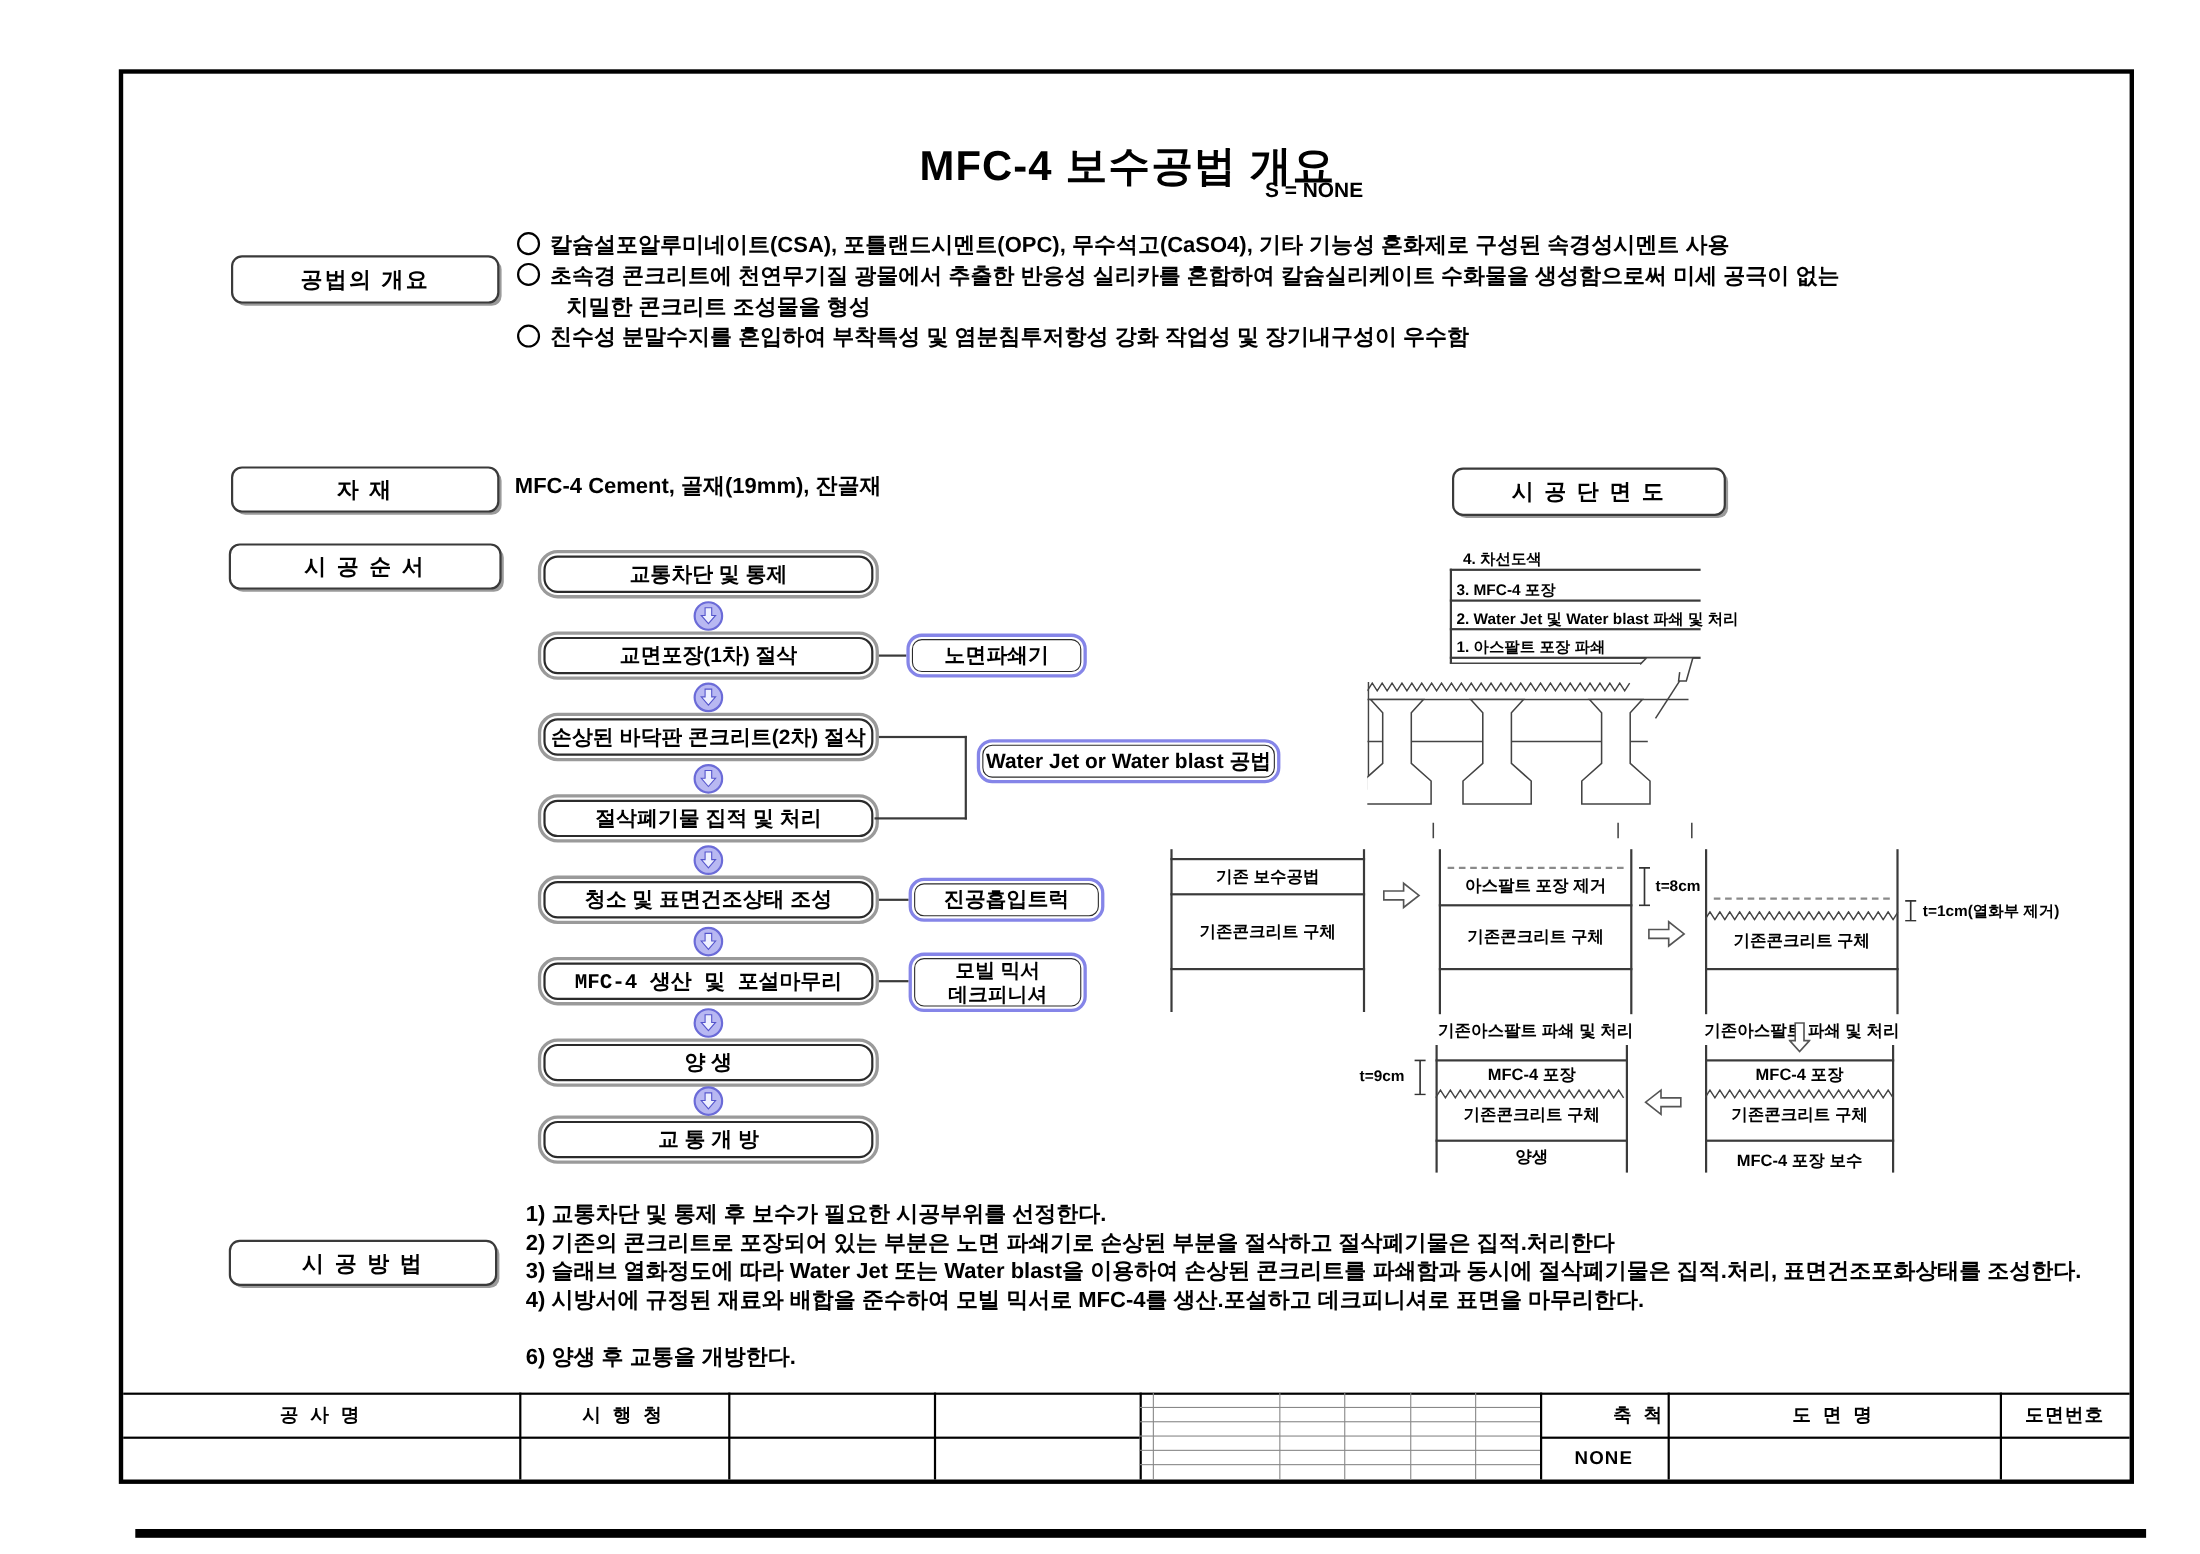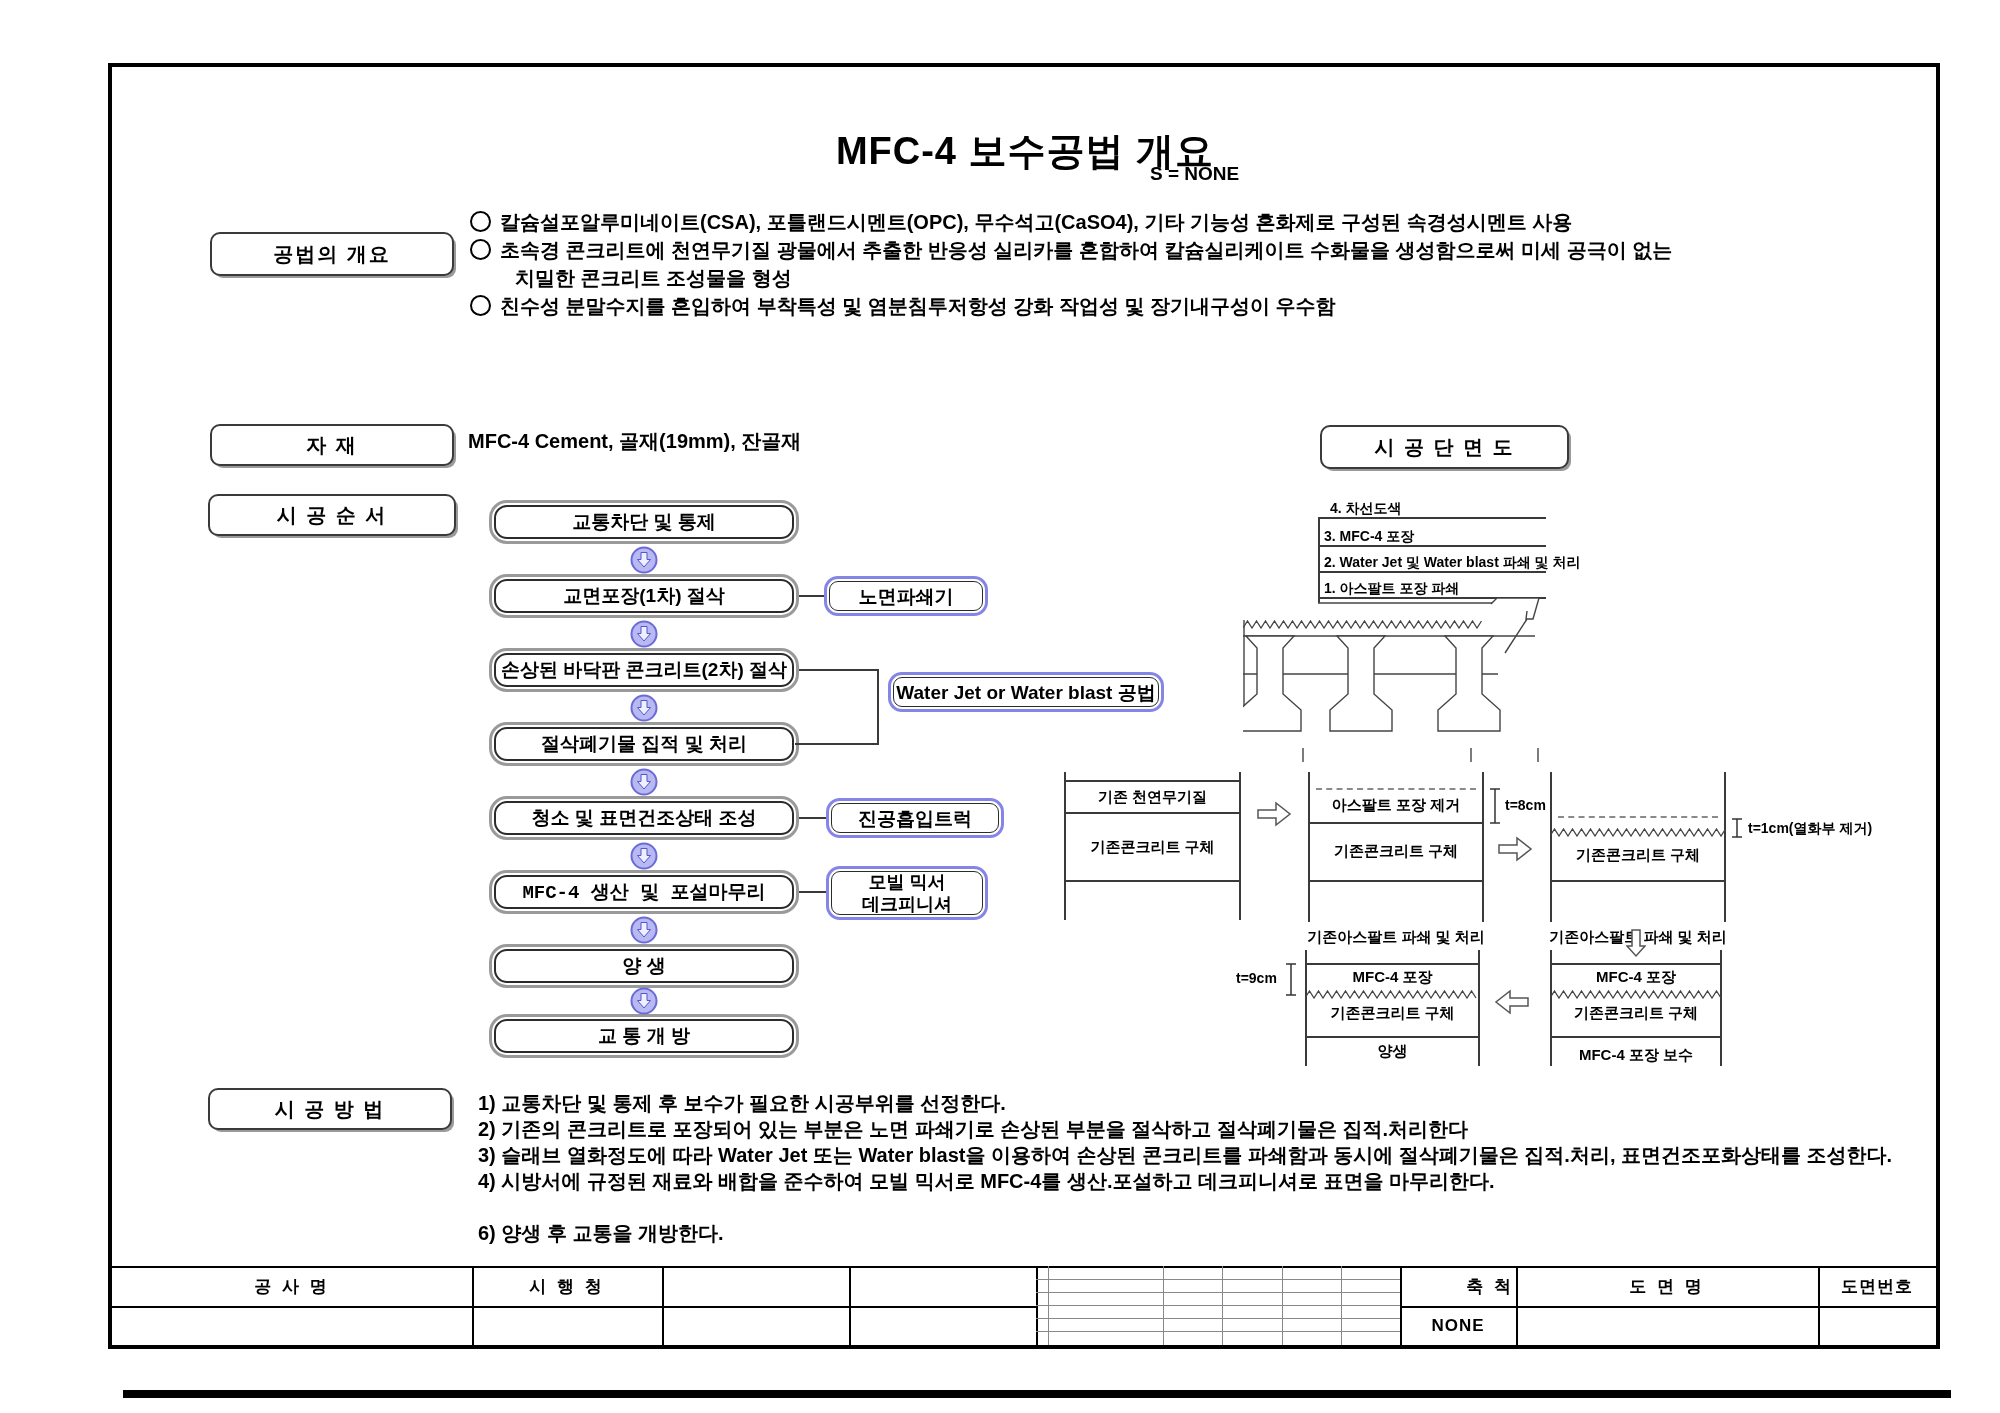--- a/index.html
+++ b/index.html
@@ -201,21 +201,21 @@
       <svg width="240" height="9">
         <polyline points="0,8 4.5,1 9,8 13.5,1 18,8 22.5,1 27,8 31.5,1 36,8 40.5,1 45,8 49.5,1 54,8 58.5,1 63,8 67.5,1 72,8 76.5,1 81,8 85.5,1 90,8 94.5,1 99,8 103.5,1 108,8 112.5,1 117,8 121.5,1 126,8 130.5,1 135,8 139.5,1 144,8 148.5,1 153,8 157.5,1 162,8 166.5,1 171,8 175.5,1 180,8 184.5,1 189,8 193.5,1 198,8 202.5,1 207,8 211.5,1 216,8 220.5,1 225,8 229.5,1 234,8 238.5,1" fill="none" stroke="#444" stroke-width="1.3"></polyline>
       </svg>
     </div>
 
   <div class="abs vline" style="left:1064px;top:772px;height:148px;"></div>
   <div class="abs vline" style="left:1239px;top:772px;height:148px;"></div>
   <div class="abs hline" style="left:1064px;top:780px;width:177px;"></div>
   <div class="abs hline" style="left:1064px;top:812px;width:177px;"></div>
   <div class="abs hline" style="left:1064px;top:880px;width:177px;"></div>
-  <div class="abs txt" style="left:1064px;top:788px;width:177px;">기존    천연무기질</div>
+  <div class="abs txt" style="left:1064px;top:788px;width:177px;">기존    보수공법</div>
   <div class="abs txt" style="left:1064px;top:838px;width:177px;">기존콘크리트 구체</div>
 
   <div class="abs arrow-right" style="left:1256px;top:800px;">
       <svg width="36" height="28" viewBox="0 0 36 28">
         <path d="M2,10 H20 V3 L34,14 L20,25 V18 H2 Z" fill="#fff" stroke="#555" stroke-width="1.5"></path>
       </svg>
     </div>
 
   <div class="abs vline" style="left:1308px;top:772px;height:150px;"></div>
   <div class="abs vline" style="left:1482px;top:772px;height:150px;"></div>
@@ -299,21 +299,21 @@
   <div class="abs zigzag" style="left:1550px;top:990px;width:172px;height:9px;">
       <svg width="172" height="9">
         <polyline points="0,8 4.5,1 9,8 13.5,1 18,8 22.5,1 27,8 31.5,1 36,8 40.5,1 45,8 49.5,1 54,8 58.5,1 63,8 67.5,1 72,8 76.5,1 81,8 85.5,1 90,8 94.5,1 99,8 103.5,1 108,8 112.5,1 117,8 121.5,1 126,8 130.5,1 135,8 139.5,1 144,8 148.5,1 153,8 157.5,1 162,8 166.5,1 171,8" fill="none" stroke="#444" stroke-width="1.3"></polyline>
       </svg>
     </div>
   <div class="abs hline" style="left:1550px;top:1036px;width:172px;"></div>
   <div class="abs txt" style="left:1550px;top:968px;width:172px;">MFC-4 포장</div>
   <div class="abs txt" style="left:1550px;top:1004px;width:172px;">기존콘크리트 구체</div>
   <div class="abs cap" style="left:1540px;top:1046px;width:192px;">MFC-4 포장 보수</div>
 
-  <div class="abs lblbox" style="left:208px;top:1088px;width:240px;height:38px;">
+  <div class="abs lblbox" style="left:208px;top:1127px;width:240px;height:38px;">
     <span>시 공 방 법</span>
   </div>
   <div class="abs btxt" style="left:478px;top:1090px;">1) 교통차단 및 통제 후 보수가 필요한 시공부위를 선정한다.</div>
   <div class="abs btxt" style="left:478px;top:1116px;">2) 기존의 콘크리트로 포장되어 있는 부분은 노면 파쇄기로 손상된 부분을 절삭하고 절삭폐기물은 집적.처리한다</div>
   <div class="abs btxt" style="left:478px;top:1142px;">3) 슬래브 열화정도에 따라 Water Jet 또는 Water blast을 이용하여 손상된 콘크리트를 파쇄함과 동시에 절삭폐기물은 집적.처리, 표면건조포화상태를 조성한다.</div>
   <div class="abs btxt" style="left:478px;top:1168px;">4) 시방서에 규정된 재료와 배합을 준수하여 모빌 믹서로 MFC-4를 생산.포설하고 데크피니셔로 표면을 마무리한다.</div>
   <div class="abs btxt" style="left:478px;top:1220px;">6) 양생 후 교통을 개방한다.</div>
 
   <div class="abs hline-k" style="left:112px;top:1266px;width:1824px;"></div>
   <div class="abs hline-k" style="left:112px;top:1306px;width:924px;"></div>

